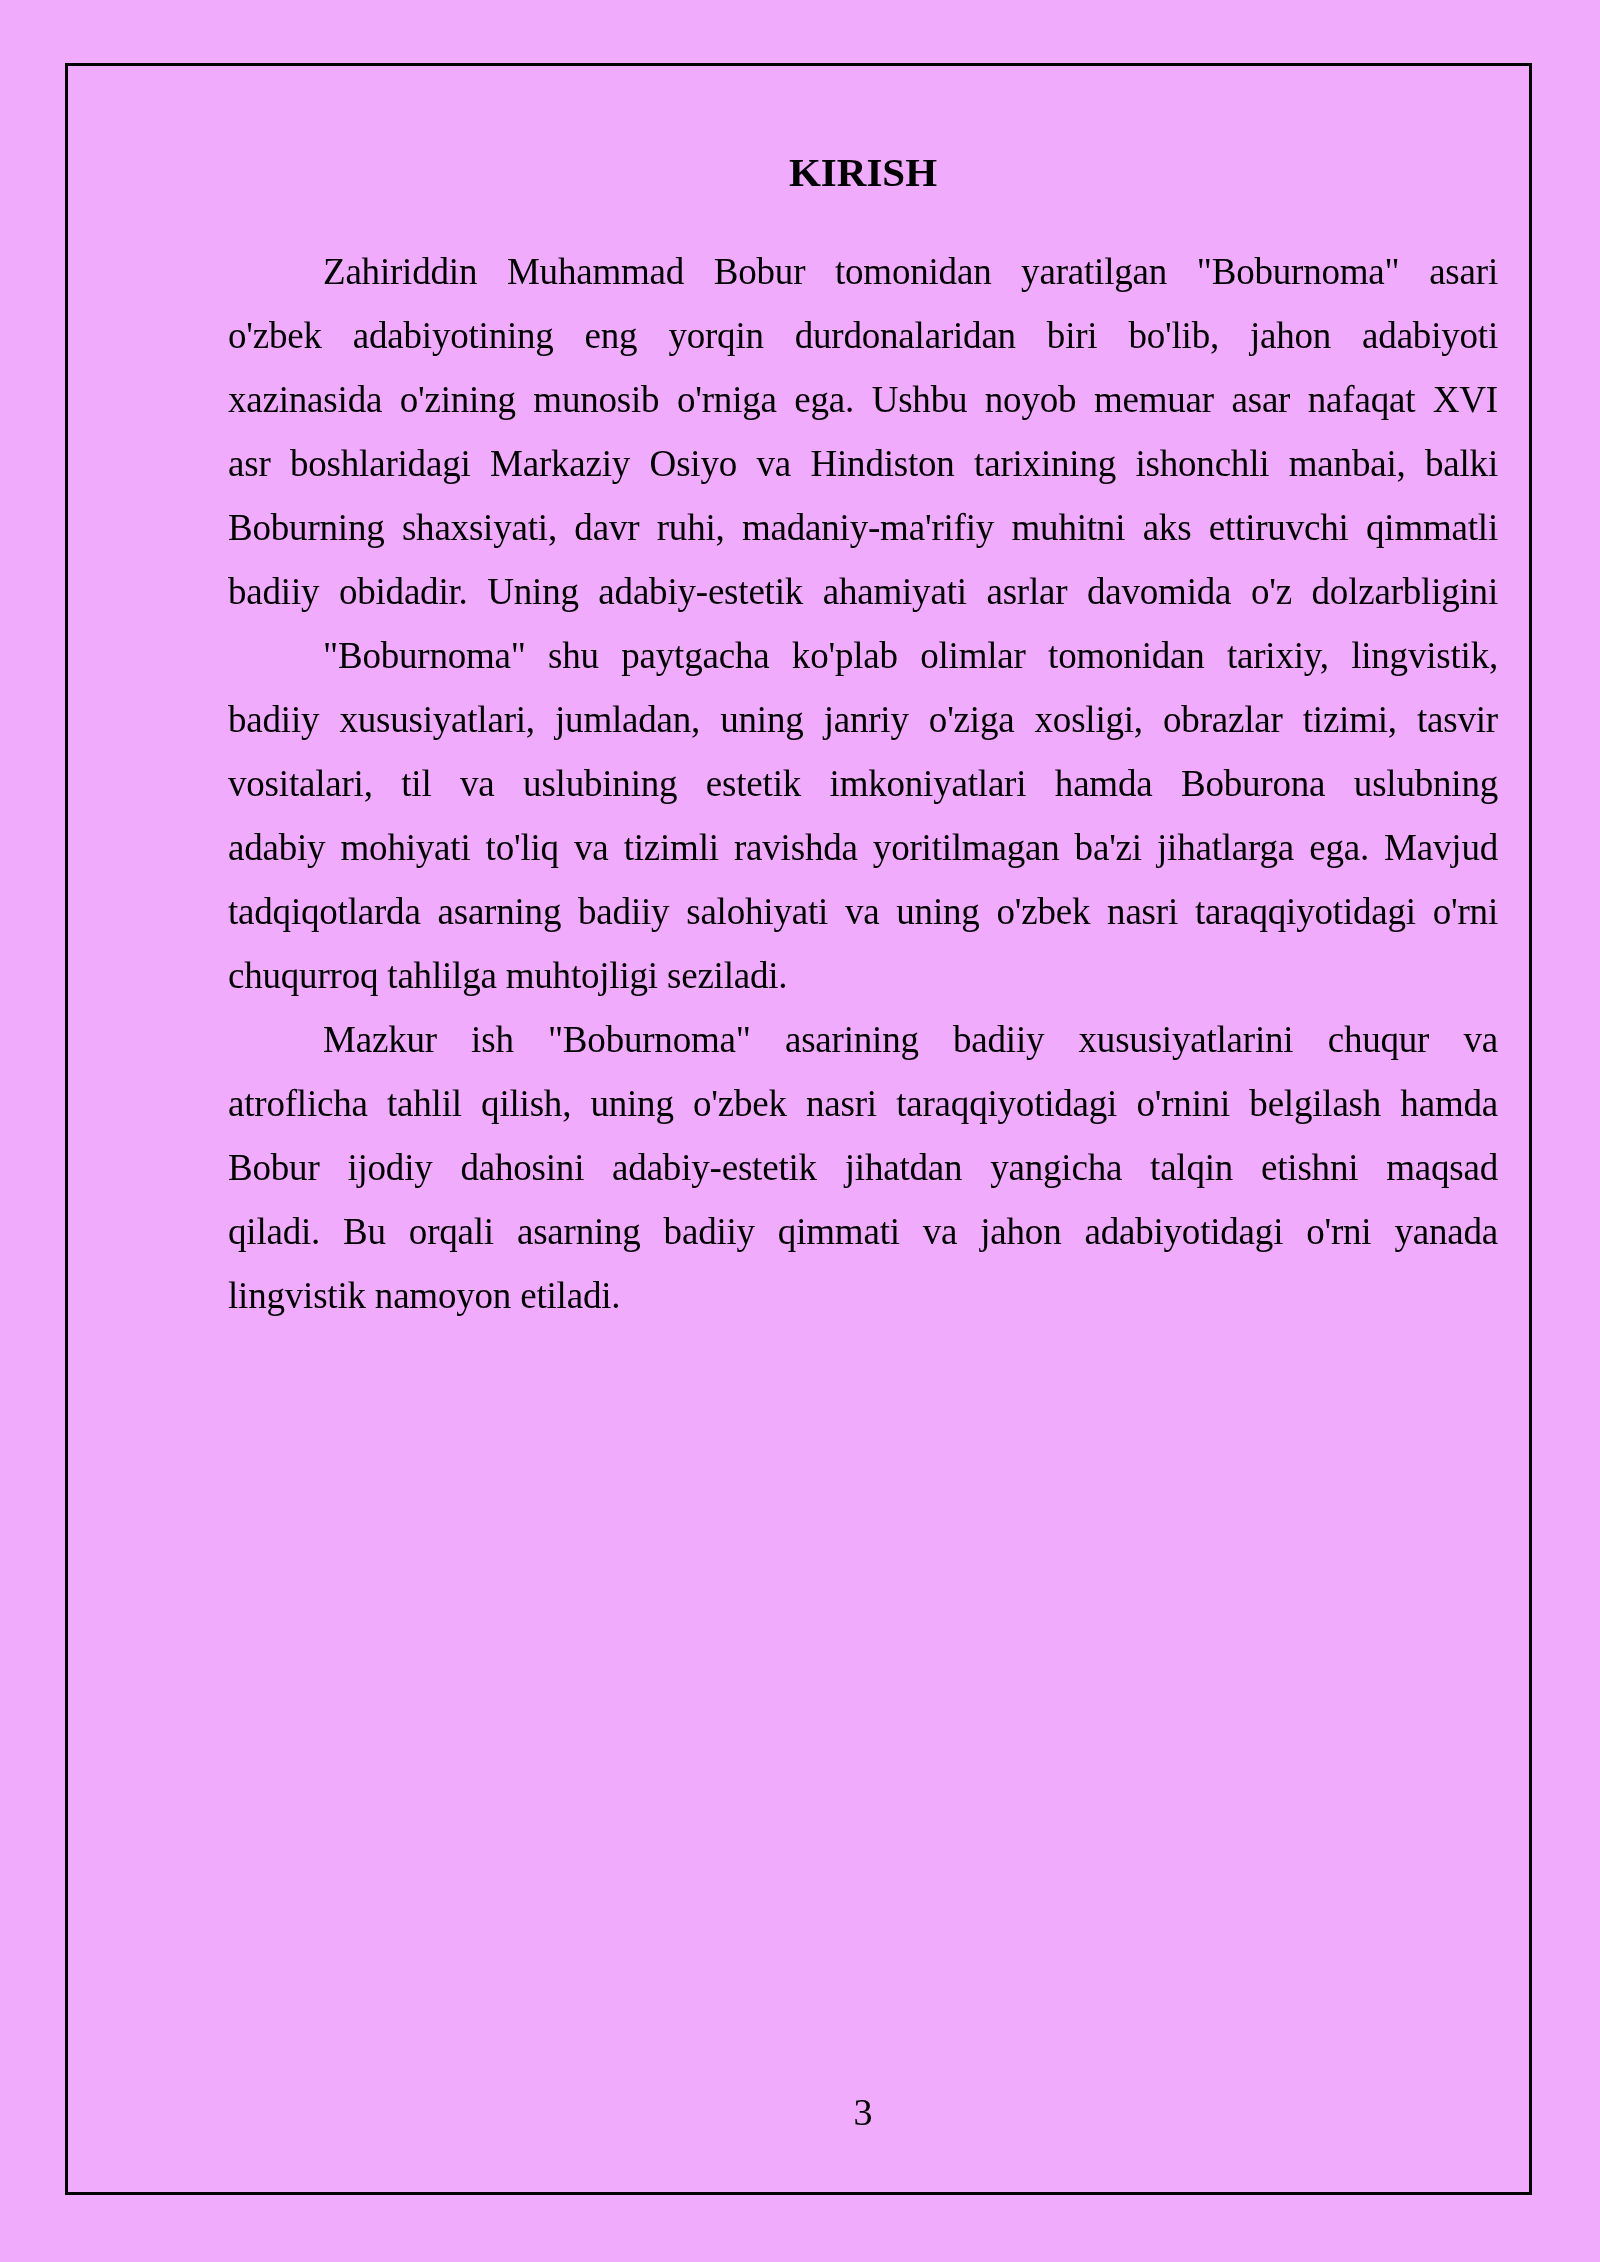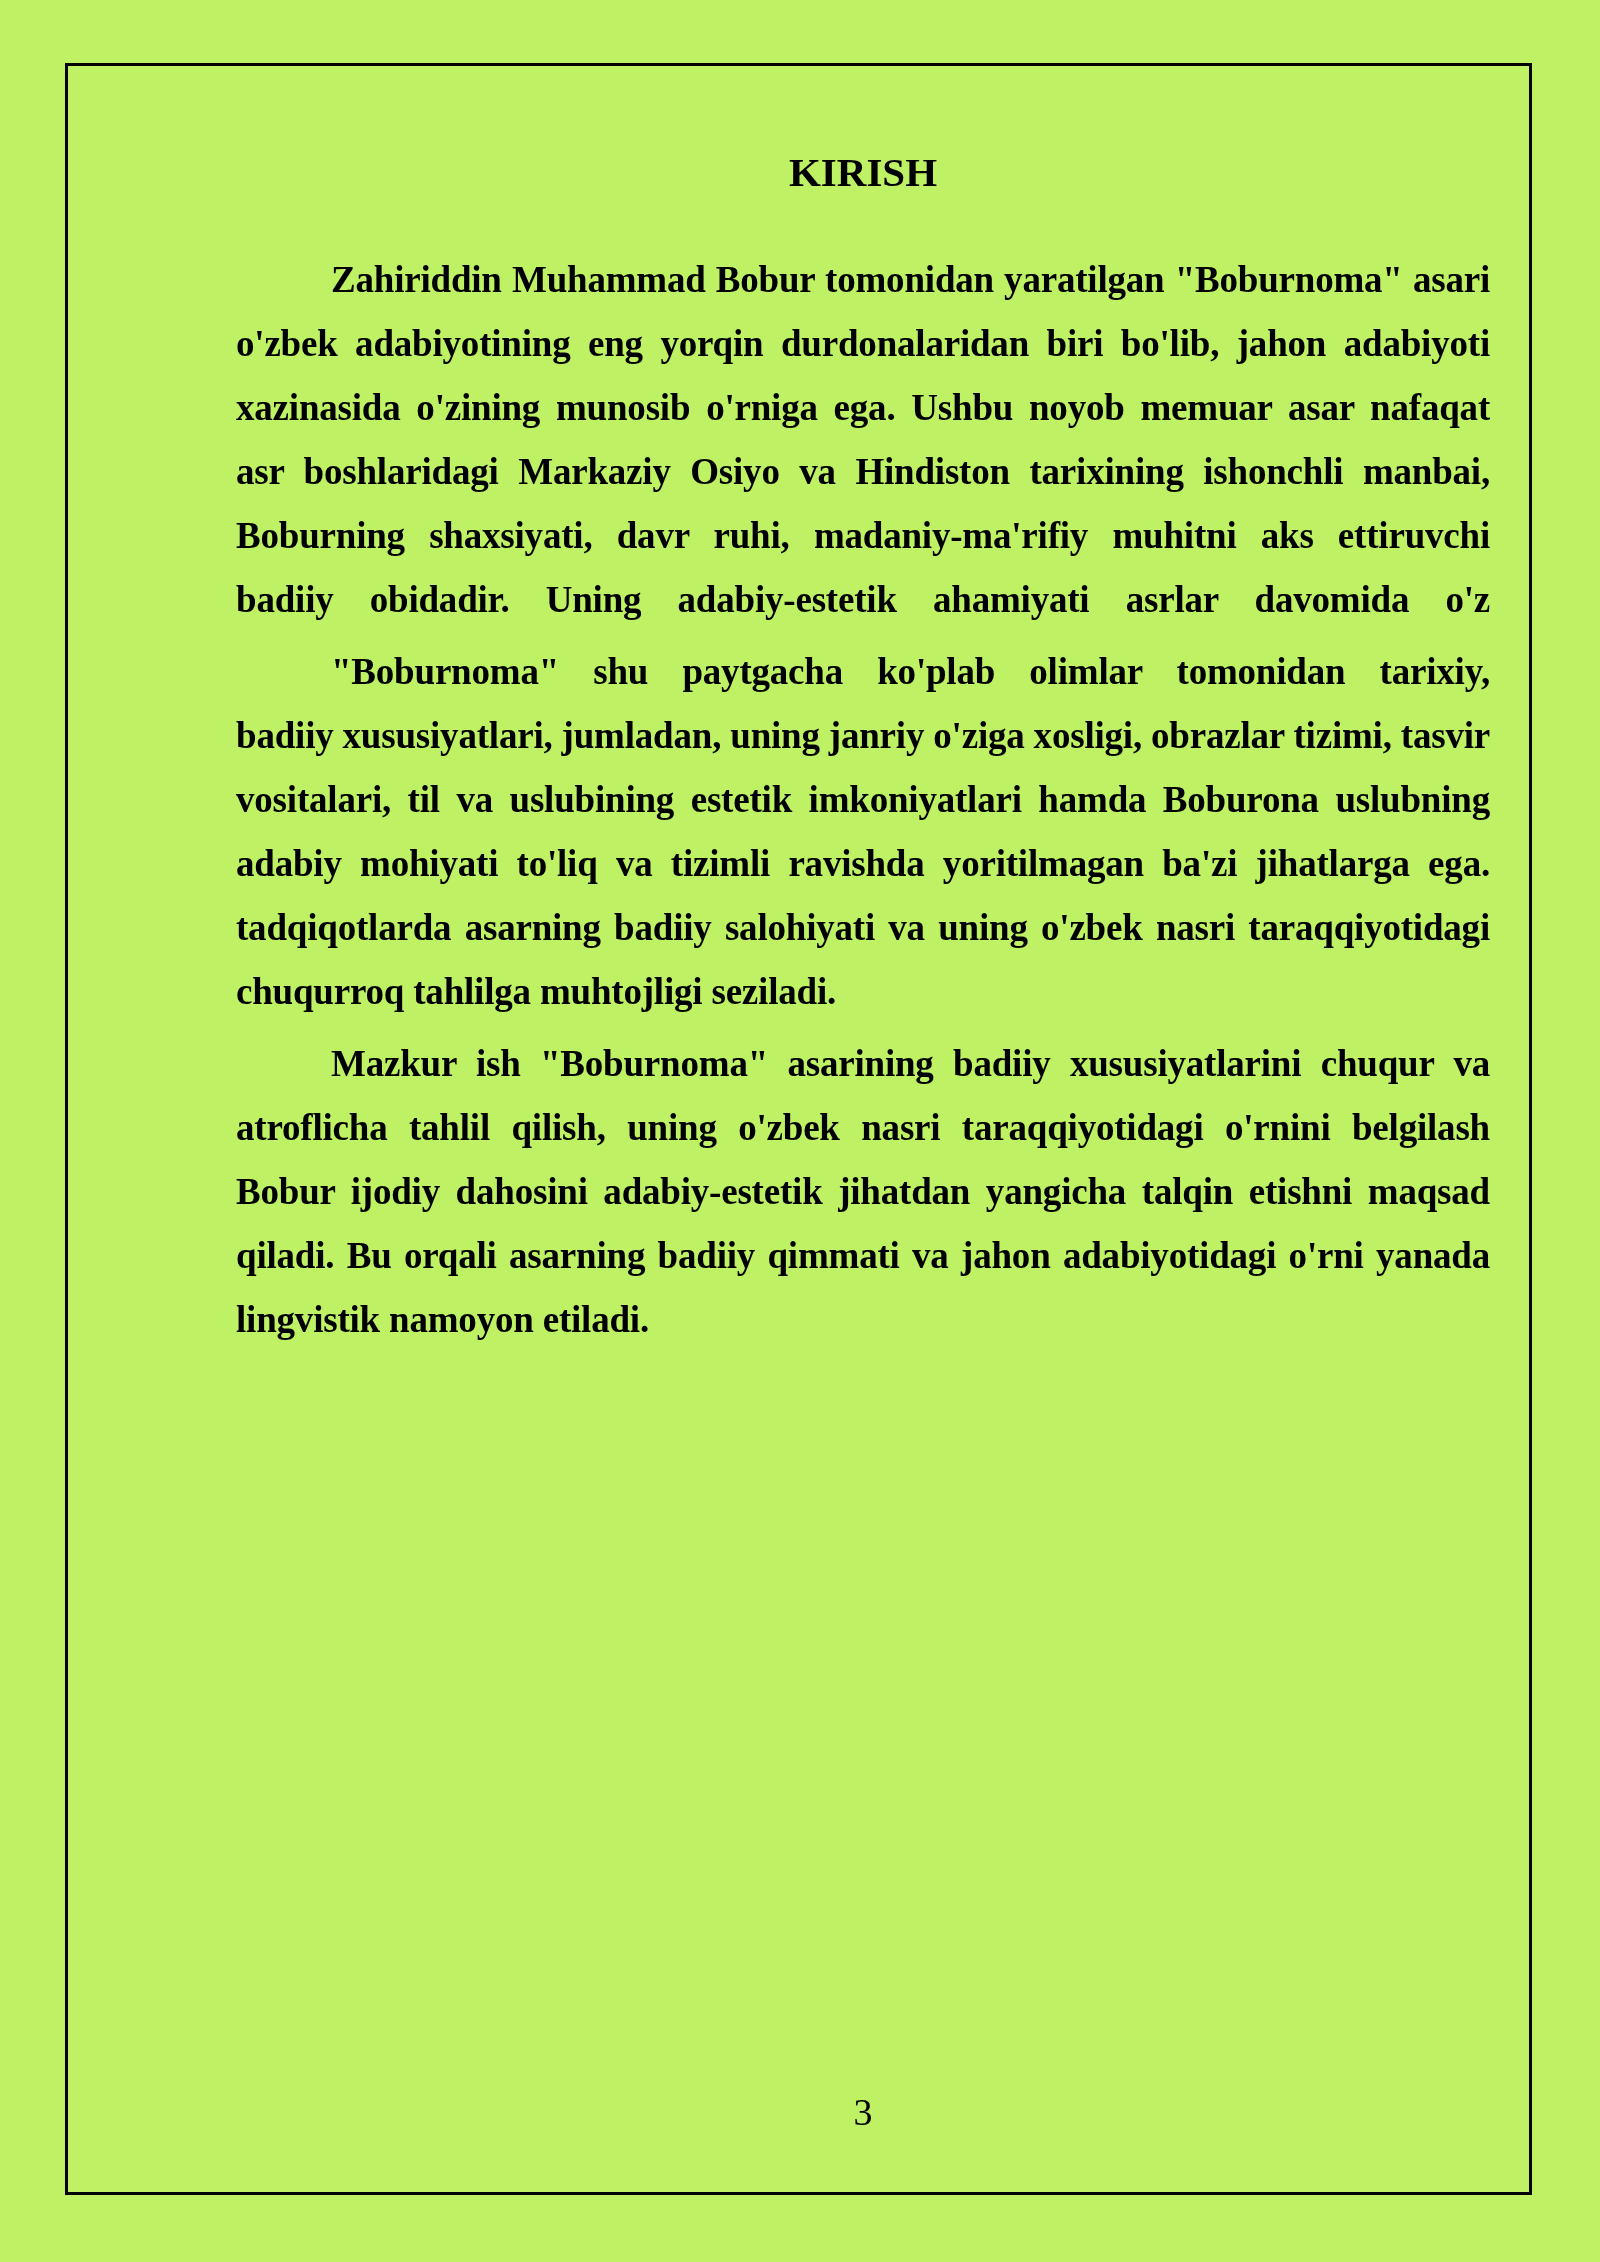--- a/index.html
+++ b/index.html
@@ -4,21 +4,21 @@
 <style>
   html, body {
     margin: 0;
     padding: 0;
     background: #ffffff;
   }
   .sheet {
     position: relative;
     width: 1600px;
     height: 2262px;
-    background: #bef264;
+    background: #f0abfc;
     color: #000000;
     font-family: "Liberation Serif", "DejaVu Serif", serif;
     overflow: hidden;
   }
   .frame {
     position: absolute;
     left: 65px;
     top: 63px;
     width: 1461px;
     height: 2126px;
@@ -40,23 +40,22 @@
   .body-text {
     position: absolute;
     left: 228px;
     width: 1270px;
     top: 240px;
     font-size: 37px;
     line-height: 64px;
     letter-spacing: -0.2px;
   }
   .para {
-    margin: 8px;
+    margin: 0;
     padding: 0;
-    font-weight: bold;
   }
   .line {
     height: 64px;
     text-align: justify;
     text-align-last: justify;
     overflow: hidden;
     white-space: normal;
   }
   .line.first {
     text-indent: 95px;

